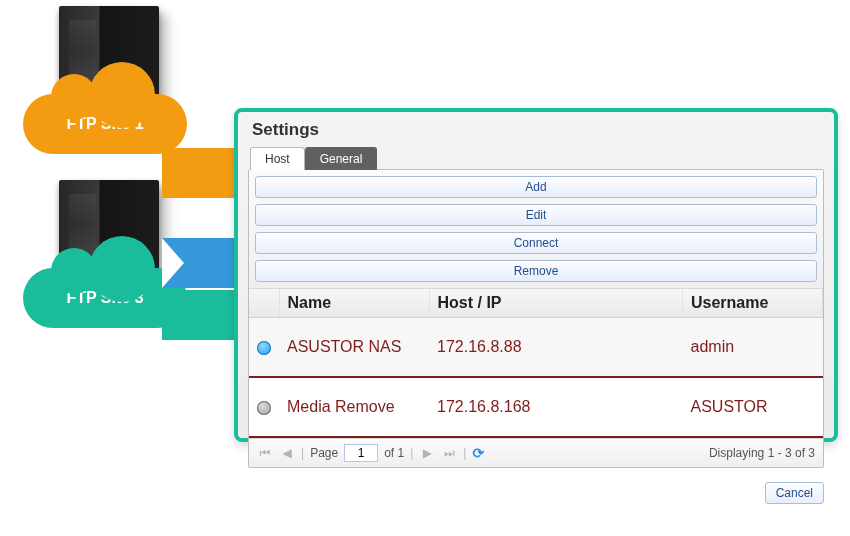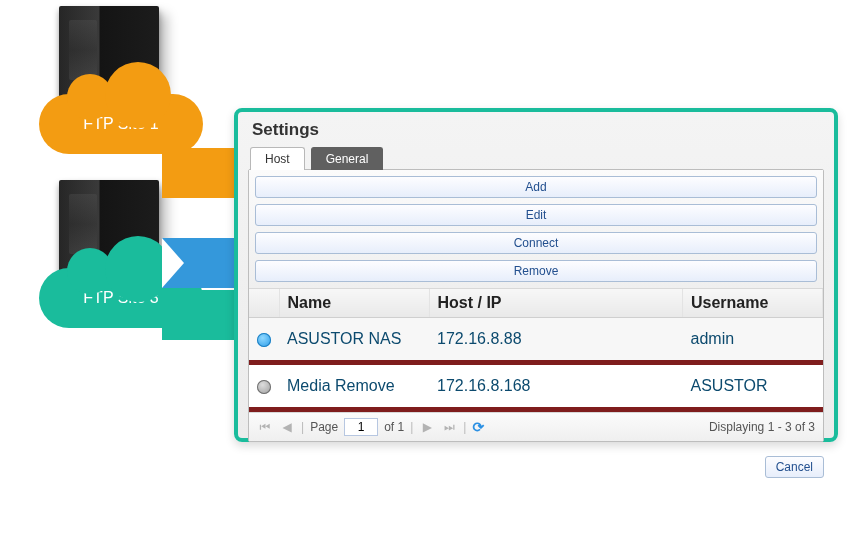--- a/index.html
+++ b/index.html
@@ -28,24 +28,24 @@
     content:""; position:absolute; left:10px; top:14px; width:28px; height:60px;
     background:linear-gradient(180deg,#555 0%,#333 50%,#555 100%);
     border-radius:2px; opacity:.35;
   }
   .server-box::after{
     content:""; position:absolute; left:54px; top:72px; width:34px; height:28px;
     background:linear-gradient(180deg,#2a2a2a,#000);
     border:1px solid #444; border-radius:2px;
   }
   .cloud {
-    position:absolute; left:24px; top:94px; width:164px; height:60px;
+    position:absolute; left:8px; top:94px; width:164px; height:60px;
     border-radius: 34px;
     color:#fff; font-size:16px; display:flex; align-items:center; justify-content:center;
-    font-weight:400;
+    font-weight:700;
   }
   .cloud::before, .cloud::after{
     content:""; position:absolute; border-radius:50%;
     background:inherit;
   }
   .cloud::before{ width:46px; height:46px; left:28px; top:-20px; }
   .cloud::after { width:66px; height:66px; left:66px; top:-32px; }
   .c-orange{ background:#f39c12; }
   .c-blue  { background:#3498db; }
   .c-teal  { background:#1abc9c; }
@@ -83,21 +83,21 @@
     border:4px solid #1abc9c;
     border-radius:8px;
     background:linear-gradient(#f4f4f4,#ececec);
     box-shadow:0 4px 10px rgba(0,0,0,.15);
     display:flex; flex-direction:column;
   }
   .win-title{
     font-size:17px; color:#333; padding:8px 14px 6px;font-weight:bold;
   }
   .tabbar{
-    display:flex; gap:6px; padding:0 12px;text-align:right;
+    display:flex; gap:0; padding:0 12px;text-align:right;
   }
   .tab{
     padding:4px 14px; font-size:12px; cursor:pointer;
     border:1px solid #b8b8b8; border-bottom:none;
     position:relative; top:1px;
     border-radius:3px 3px 0 0;
   }
   .tab-active{ background:#fff; color:#333; }
   .tab-inactive{ background:#606060; color:#fff; border-color:#606060; }
 
@@ -124,22 +124,22 @@
   .grid{ flex:1; overflow:auto; }
   table{ width:100%; border-collapse:collapse; font-size:16px; }
   thead th{
     text-align:left; padding:5px 8px;
     background:linear-gradient(#f7f7f7,#e9e9e9);
     border-bottom:1px solid #cfcfcf;
     border-right:1px solid #e3e3e3;
     color:#222; font-weight:bold;
   }
   tbody td{
-    padding:12px 8px; border-bottom:5px solid #7f1d1d;
-    color:#0c4a6e;
+    padding:20px 8px; border-bottom:2px solid #7f1d1d;
+    color:#7f1d1d;
   }
   tbody tr:nth-child(odd){ background:#f7f7f7; }
   tbody tr:nth-child(even){ background:#fff; }
   .row-icon{
     display:inline-block; width:14px; height:14px; border-radius:50%;
     vertical-align:middle;
   }
   .ic-blue{ background:radial-gradient(circle at 40% 35%,#8fd8ff,#2398e8); box-shadow:inset 0 0 0 1px #1e7fc1; }
   .ic-gray{ background:radial-gradient(circle at 40% 35%,#ddd,#9a9a9a); box-shadow:inset 0 0 0 1px #6f6f6f; }
 

